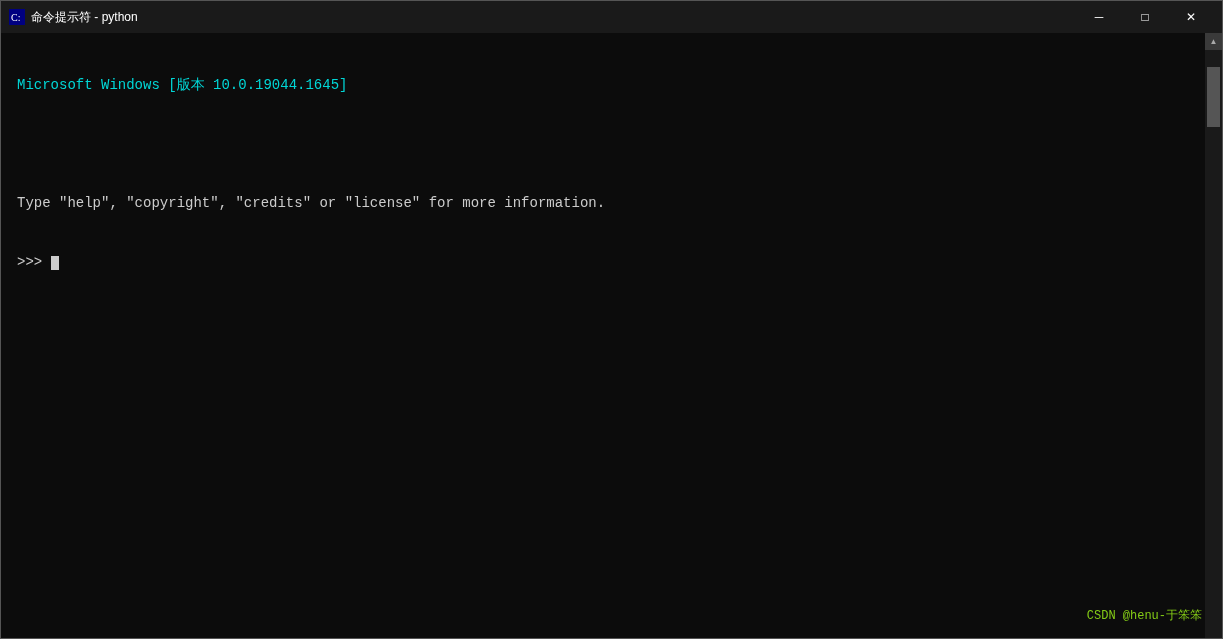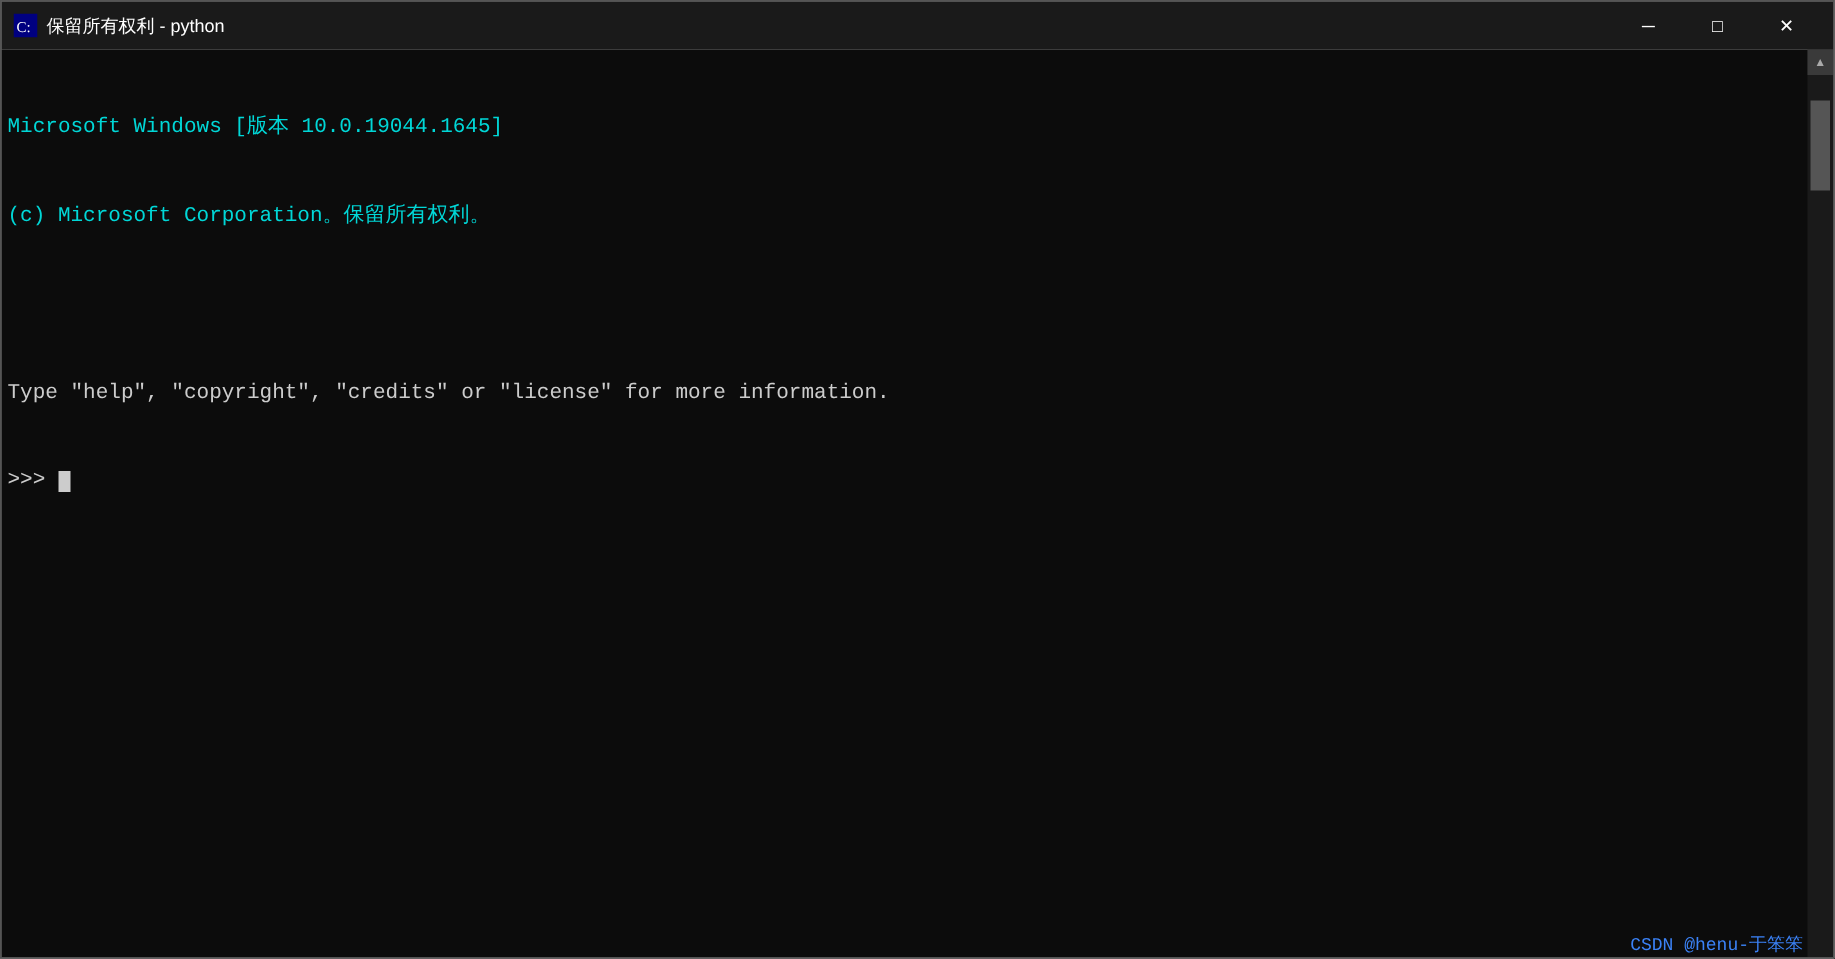--- a/index.html
+++ b/index.html
@@ -81,21 +81,21 @@
     .console-body {
       flex: 1;
       background: #0c0c0c;
       position: relative;
       overflow: hidden;
       display: flex;
     }
 
     .console-content {
       flex: 1;
-      padding: 4px 4px;
+      padding: 4px 16px;
       font-family: 'Consolas', 'Courier New', monospace;
       font-size: 14px;
       line-height: 1.4;
       color: #cccccc;
       white-space: pre;
       overflow: hidden;
     }
 
     .console-line {
       display: block;
@@ -145,23 +145,23 @@
       align-items: center;
       justify-content: center;
       color: #aaa;
       font-size: 8px;
       cursor: pointer;
       flex-shrink: 0;
     }
 
     .watermark {
       position: absolute;
-      bottom: 0;
+      bottom: 14px;
       right: 20px;
-      color: #3b82f6;
+      color: #84cc16;
       font-family: 'Consolas', 'Courier New', monospace;
       font-size: 12px;
     }
 
     .blurred-text {
       display: inline-block;
       filter: blur(3px);
       background: #555;
       color: transparent;
       border-radius: 2px;
@@ -174,33 +174,32 @@
 <div class="window">
 
   <div class="title-bar">
     <div class="title-bar-left">
       <div class="title-bar-icon">
         <svg viewBox="0 0 16 16" fill="none">
           <rect width="16" height="16" fill="#000080"></rect>
           <text x="2" y="12" font-size="10" fill="white" font-family="Consolas">C:</text>
         </svg>
       </div>
-      <span class="title-bar-title">保留所有权利 - python</span>
+      <span class="title-bar-title">命令提示符 - python</span>
     </div>
     <div class="title-bar-controls">
       <button class="title-btn">─</button>
       <button class="title-btn">□</button>
       <button class="title-btn close">✕</button>
     </div>
   </div>
 
   <div class="console-body">
     <div class="console-content">
       <span class="console-line cyan">Microsoft Windows [版本 10.0.19044.1645]</span>
-      <span class="console-line cyan">(c) Microsoft Corporation。保留所有权利。</span>
       <span class="console-line"> </span>
       <span class="console-line">Type "help", "copyright", "credits" or "license" for more information.</span>
       <span class="console-line">&gt;&gt;&gt; <span class="cursor"></span></span>
     </div>
     <div class="scrollbar">
       <div class="scrollbar-arrow">▲</div>
       <div class="scrollbar-thumb"></div>
     </div>
 
     <div class="watermark">CSDN @henu-于笨笨</div>

